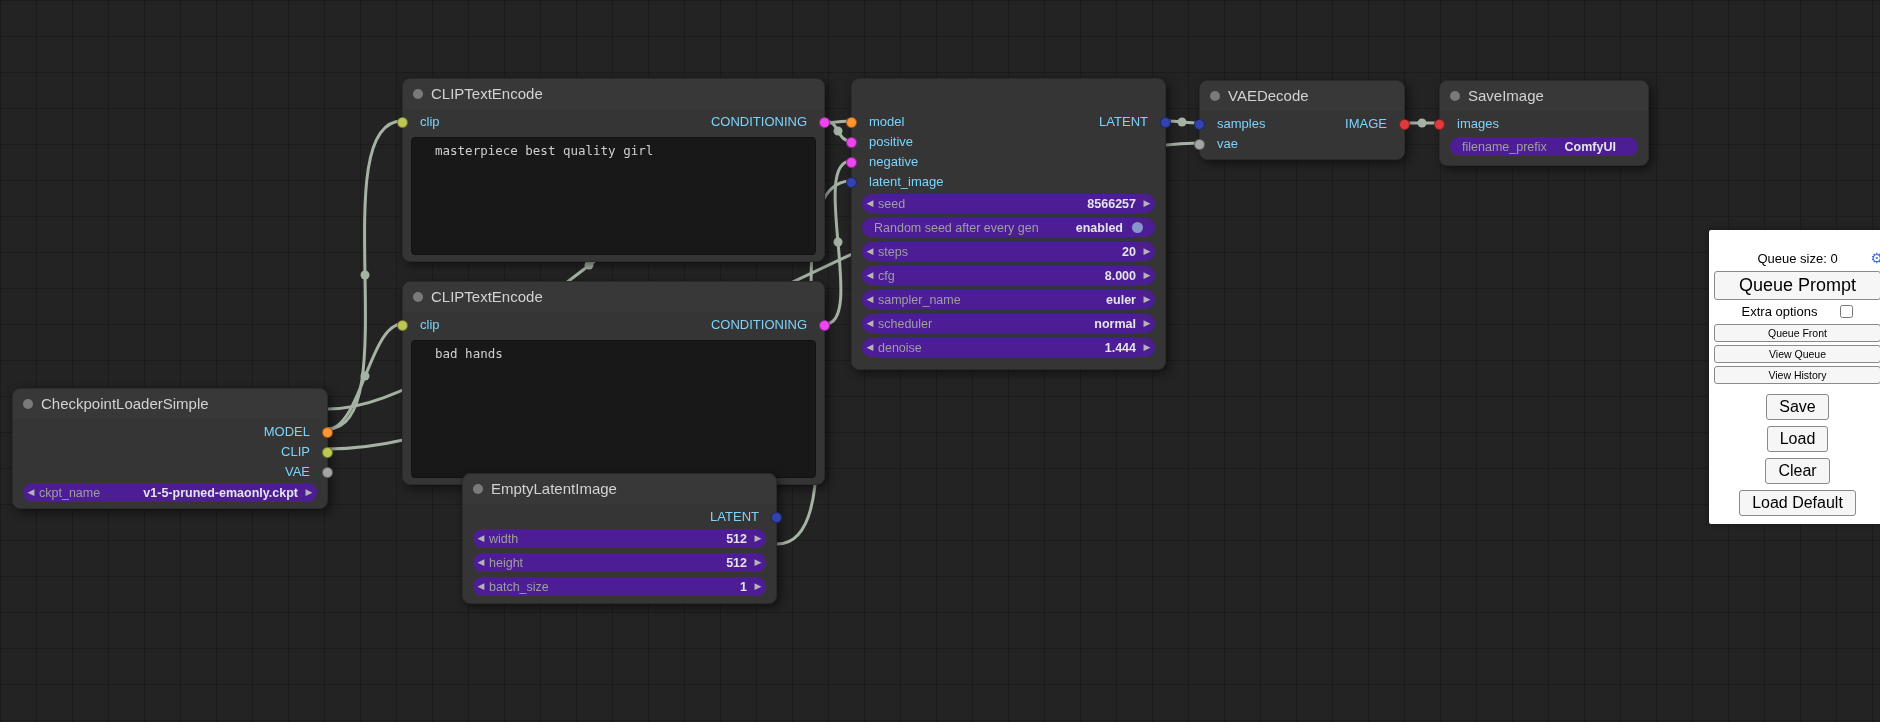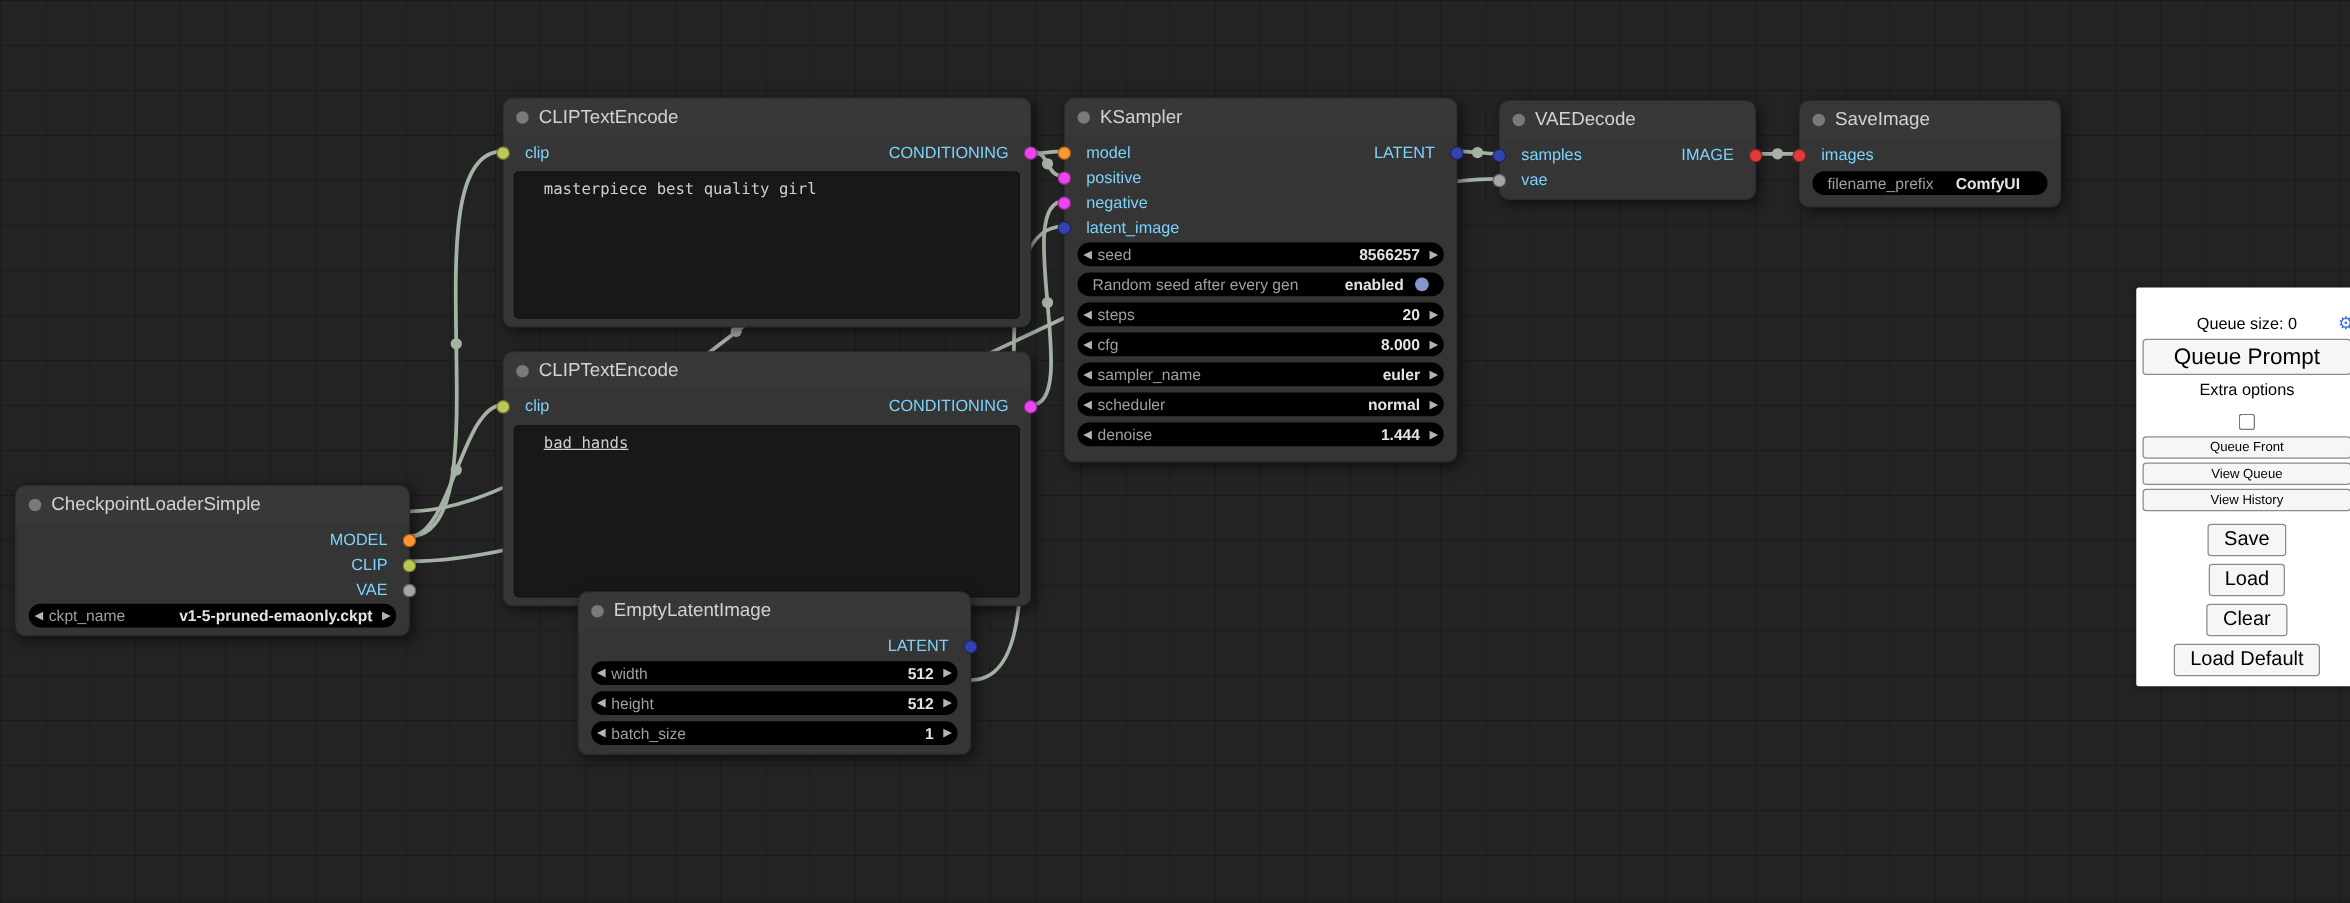--- a/index.html
+++ b/index.html
@@ -34,21 +34,21 @@
   .slot.out { right: 17px; text-align: right; }
   .port {
     position: absolute; width: 11px; height: 11px; border-radius: 50%;
     background: #888; border: 1px solid rgba(0,0,0,.4); z-index: 3;
   }
   .port.in  { left: -6px; }
   .port.out { right: -6px; }
 
   .widget {
     position: absolute; left: 10px; right: 10px; height: 19px;
-    background: #000000; border-radius: 10px;
+    background: #4c1d95; border-radius: 10px;
     display: flex; align-items: center;
     font-size: 12.5px; overflow: hidden; white-space: nowrap;
   }
   .warrow { flex: 0 0 16px; text-align: center; font-size: 9px; color: #b5b5b5; line-height: 19px; }
   .wlabel { flex: 0 0 auto; color: #9f9f9f; }
   .wvalue { flex: 1 1 auto; text-align: right; color: #e4e4e4; padding-right: 3px; font-weight: bold; }
   .widget.noarrow { padding: 0 12px; }
   .toggle-dot { flex: 0 0 auto; width: 11px; height: 11px; border-radius: 50%; background: #8496cc; margin-left: 6px; }
 
   textarea.prompt {
@@ -65,21 +65,21 @@
     text-align: center; color: #000;
     box-shadow: 0 0 6px rgba(0,0,0,.35);
   }
   .menu-header { position: relative; font-size: 13px; line-height: 18px; color: #000; }
   .gear { position: absolute; right: -2px; top: 1px; font-size: 14px; color: #3d6fd6; cursor: pointer; line-height: 14px; }
   button.btn {
     font-family: inherit; background: #f6f6f6; border: 1px solid #8a8a8a;
     border-radius: 3px; color: #000; cursor: pointer;
   }
   .queue-prompt { display: block; width: 100%; font-size: 18px; padding: 3px 0; margin: 3px 0 4px; }
-  .extra-row { display: flex; align-items: center; justify-content: center; gap: 12px; font-size: 13px; margin: 3px 0 5px; flex-direction: column; }
+  .extra-row { display: flex; align-items: center; justify-content: center; gap: 23px; font-size: 13px; margin: 3px 0 5px; }
   .extra-row input { width: 13px; height: 13px; }
   .two-col { display: flex; gap: 3px; margin-bottom: 3px; flex-direction: column; }
   .two-col .btn { flex: 1; font-size: 10.5px; padding: 2px 0; }
   .view-history { display: block; width: 100%; font-size: 10.5px; padding: 2px 0; margin-bottom: 10px; }
   .stack .btn { display: block; margin: 6px auto 0; font-size: 16px; padding: 3px 12px; }
 </style>
 </head>
 <body>
 
 <div class="stage">
@@ -142,28 +142,24 @@
 
   <div class="node" style="left:402px;top:281px;width:423px;height:204px">
     <div class="ntitle">
       <span class="tdot"></span>
       <span class="tlabel">CLIPTextEncode</span>
     </div>
     <div class="slot in" style="top:33px">clip</div>
     <div class="slot out" style="top:33px">CONDITIONING</div>
     <span class="port in" style="top: 38px; background: rgb(189, 199, 83);"></span>
     <span class="port out" style="top: 38px; background: rgb(238, 70, 238);"></span>
-    <textarea class="prompt" style="top: 58px; height: 138px; text-decoration: underline;" spellcheck="false">bad hands</textarea>
+    <textarea class="prompt" style="top: 58px; height: 138px;" spellcheck="false">bad hands</textarea>
   </div>
 
   <div class="node" style="left:851px;top:78px;width:315px;height:292px">
-    <div class="ntitle">
-      <span class="tdot"></span>
-      <span class="tlabel">KSampler</span>
-    </div>
     <div class="slot in" style="top:33px">model</div>
     <div class="slot in" style="top:53px">positive</div>
     <div class="slot in" style="top:73px">negative</div>
     <div class="slot in" style="top:93px">latent_image</div>
     <div class="slot out" style="top:33px">LATENT</div>
     <span class="port in" style="top: 38px; background: rgb(255, 150, 50);"></span>
     <span class="port in" style="top: 58px; background: rgb(238, 70, 238);"></span>
     <span class="port in" style="top: 78px; background: rgb(238, 70, 238);"></span>
     <span class="port in" style="top: 98px; background: rgb(50, 66, 174);"></span>
     <span class="port out" style="top: 38px; background: rgb(50, 66, 174);"></span>

